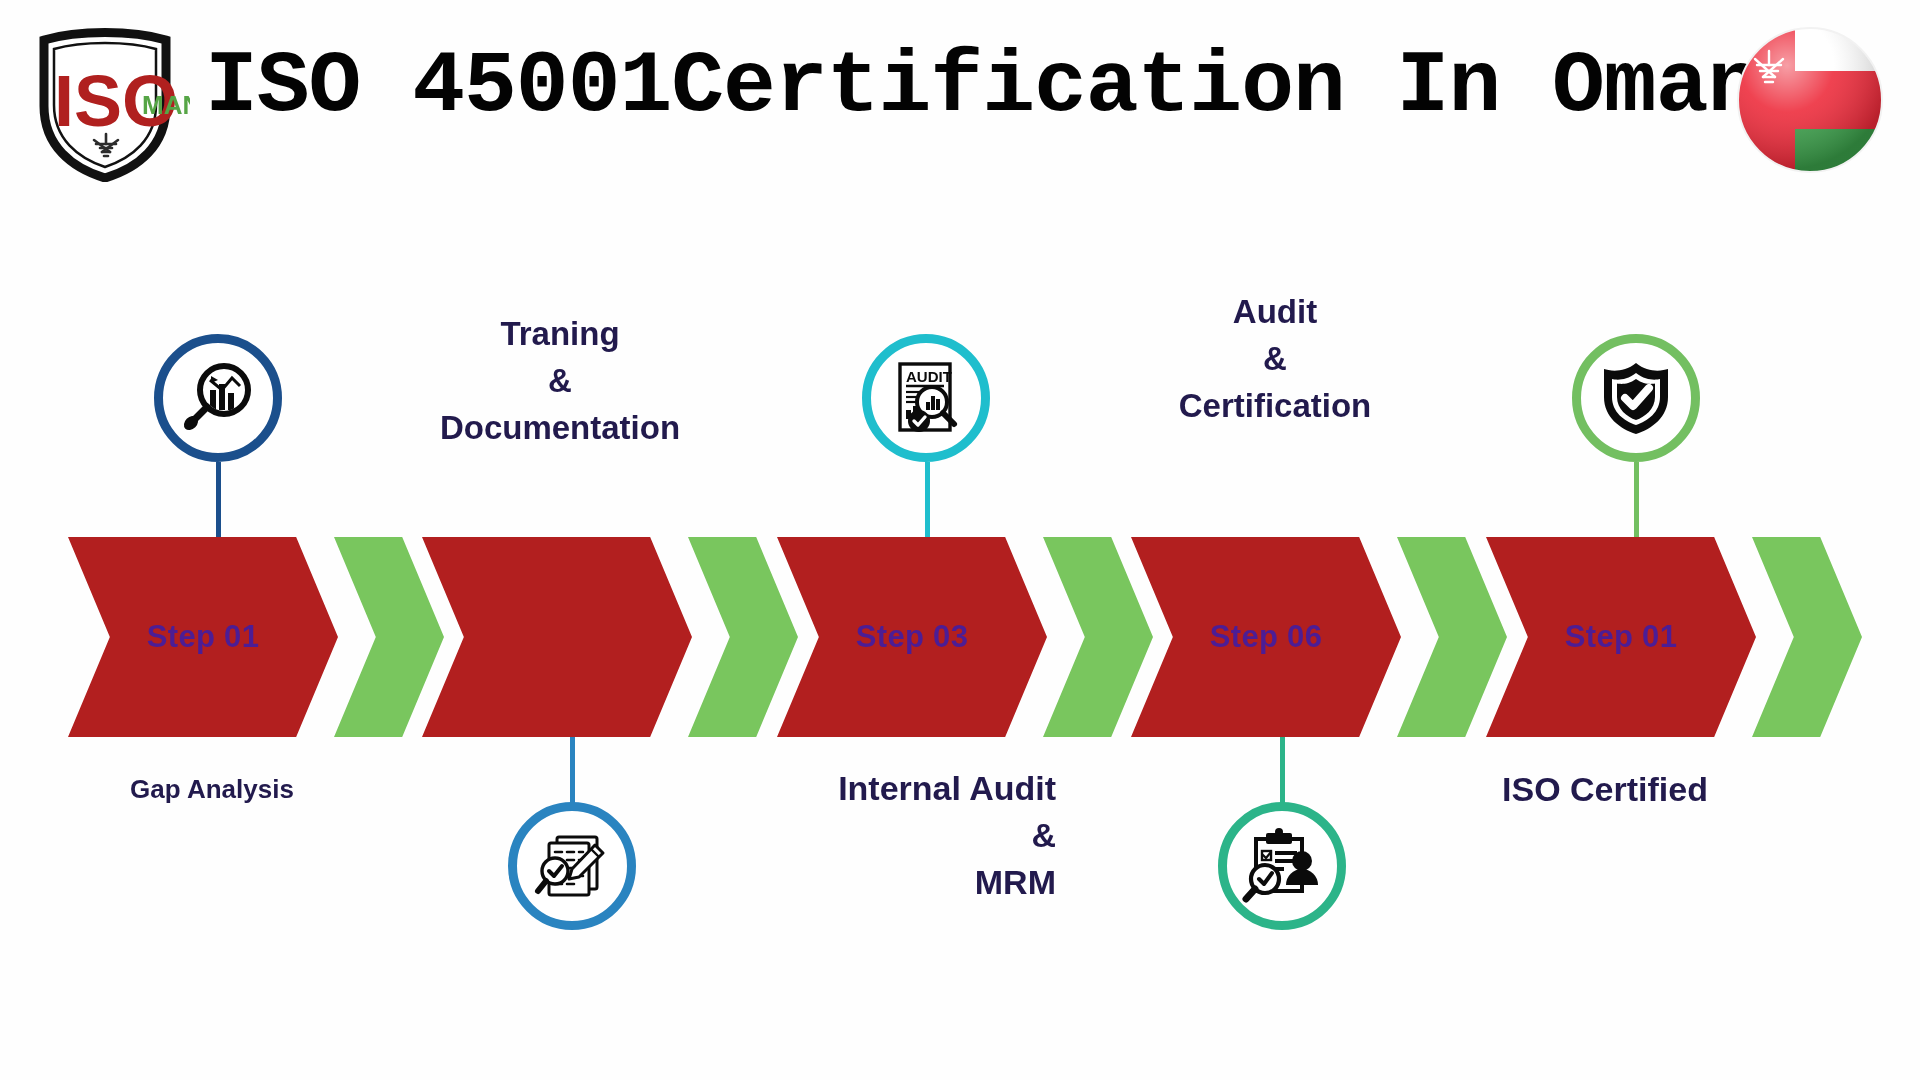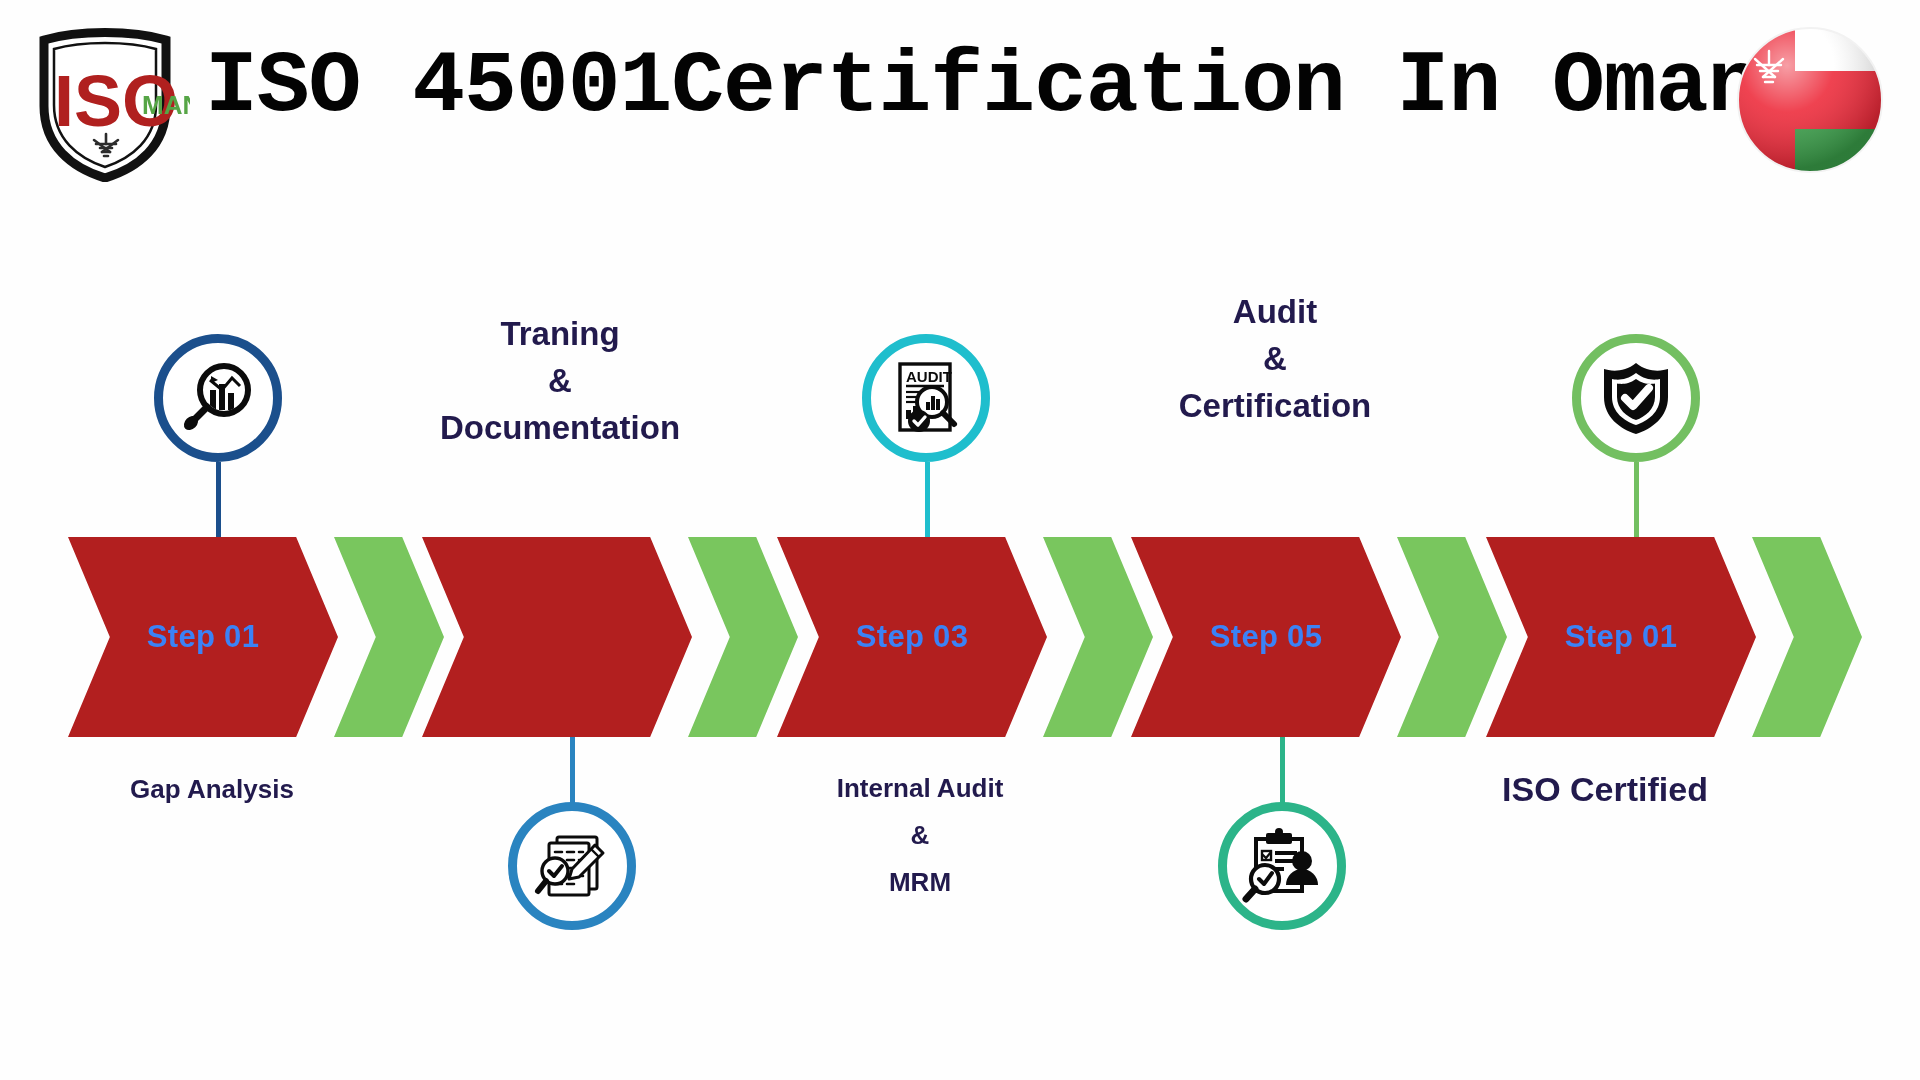--- a/index.html
+++ b/index.html
@@ -77,21 +77,21 @@
     clip-path: polygon(0% 0%, 62% 0%, 100% 50%, 62% 100%, 0% 100%, 38% 50%);
   }
   .chev-label {
     position: absolute;
     top: 0;
     width: 270px;
     height: 200px;
     display: flex;
     align-items: center;
     justify-content: center;
-    color: #3b82f6;
+    color: #4c1d95;
     font-size: 31px;
     font-weight: bold;
     letter-spacing: 0.3px;
     pointer-events: none;
   }
 
   
   .connector {
     position: absolute;
     width: 5px;
@@ -200,21 +200,21 @@
   <div class="chev chev-green" style="left:334px;"></div>
 
   <div class="chev chev-red" style="left:422px;"></div>
   <div class="chev chev-green" style="left:688px;"></div>
 
   <div class="chev chev-red" style="left:777px;"></div>
   <div class="chev-label" style="left:777px;">Step 03</div>
   <div class="chev chev-green" style="left:1043px;"></div>
 
   <div class="chev chev-red" style="left:1131px;"></div>
-  <div class="chev-label" style="left:1131px;">Step 05</div>
+  <div class="chev-label" style="left:1131px;">Step 06</div>
   <div class="chev chev-green" style="left:1397px;"></div>
 
   <div class="chev chev-red" style="left:1486px;"></div>
   <div class="chev-label" style="left:1486px;">Step 01</div>
   <div class="chev chev-green" style="left:1752px;"></div>
 
 </div>
 
 <div class="icon-circle" style="left:154px; top:334px; border:9px solid #1b4f8c;">
   <span>
@@ -321,21 +321,21 @@
     </svg>
   </span>
 </div>
 
 <div class="caption caption-left" style="left:62px; top:765px; width:300px; text-align:center; font-size:26px;">Gap Analysis</div>
 
 <div class="caption" style="left:400px; top:310px; width:320px; line-height:47px;">Traning
 &amp;
 Documentation</div>
 
-<div class="caption" style="left:760px; top:765px; width:320px; line-height:47px; font-size:26px;">Internal Audit
+<div class="caption" style="left:736px; top:765px; width:320px; line-height:47px; font-size:34px;text-align:right;">Internal Audit
 &amp;
 MRM</div>
 
 <div class="caption" style="left:1115px; top:288px; width:320px; line-height:47px;">Audit
 &amp;
 Certification</div>
 
 <div class="caption" style="left:1455px; top:765px; width:300px; font-size:34px;">ISO Certified</div>
 
 </body></html>

